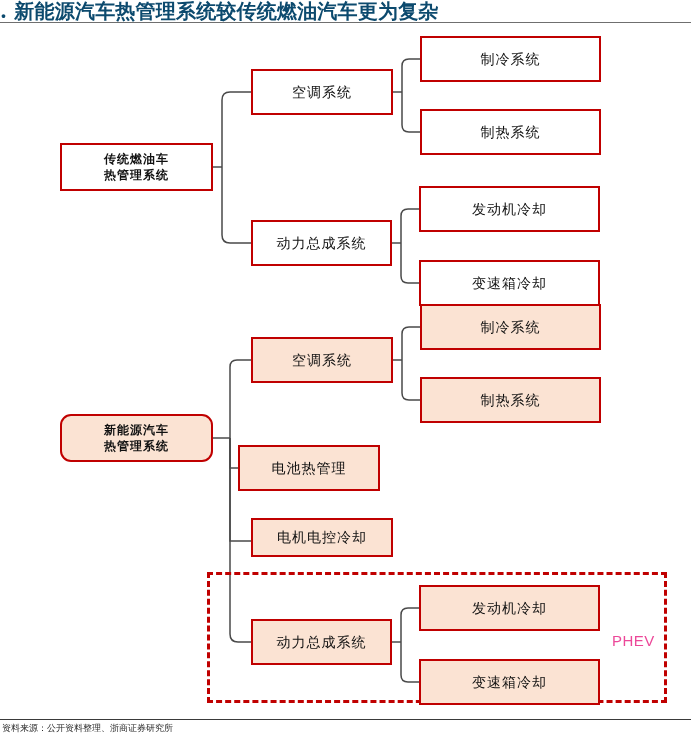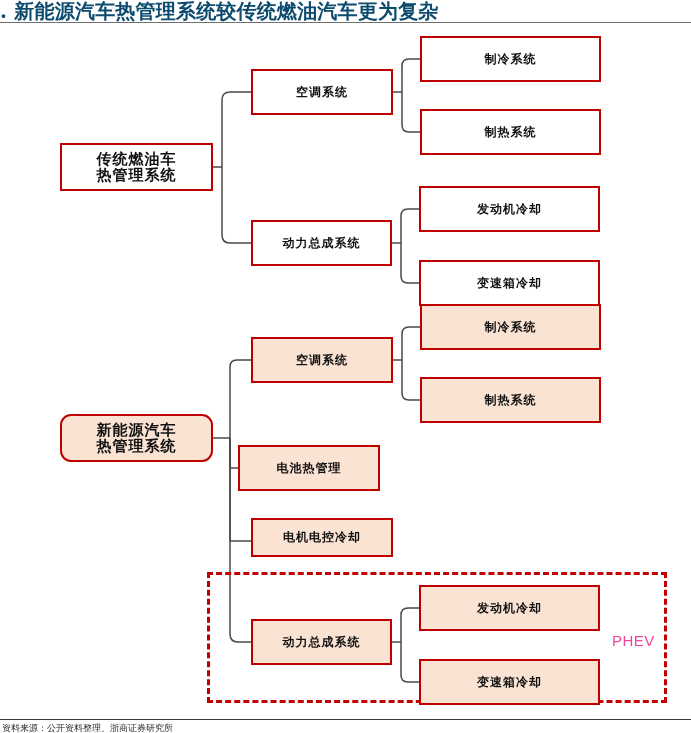--- a/index.html
+++ b/index.html
@@ -84,33 +84,32 @@
   .node {
     position: absolute;
     box-sizing: border-box;
     border: 2.2px solid #C00000;
     background: #ffffff;
     display: flex;
     align-items: center;
     justify-content: center;
     text-align: center;
     font-family: "DejaVu Serif", "Liberation Serif", serif;
-    font-size: 12px;
+    font-size: 14px;
     line-height: 17px;
     color: #111111;
     letter-spacing: 1px;
     white-space: pre-line;
-    font-weight: bold;
   }
   .node.filled {
     background: #FBE3D3;
   }
   .node.root {
     font-weight: bold;
-    font-size: 15px;
+    font-size: 12px;
     line-height: 16px;
   }
 
   
   #phev-region {
     position: absolute;
     box-sizing: border-box;
     border: 3px dashed #C00000;
     background: transparent;
   }

